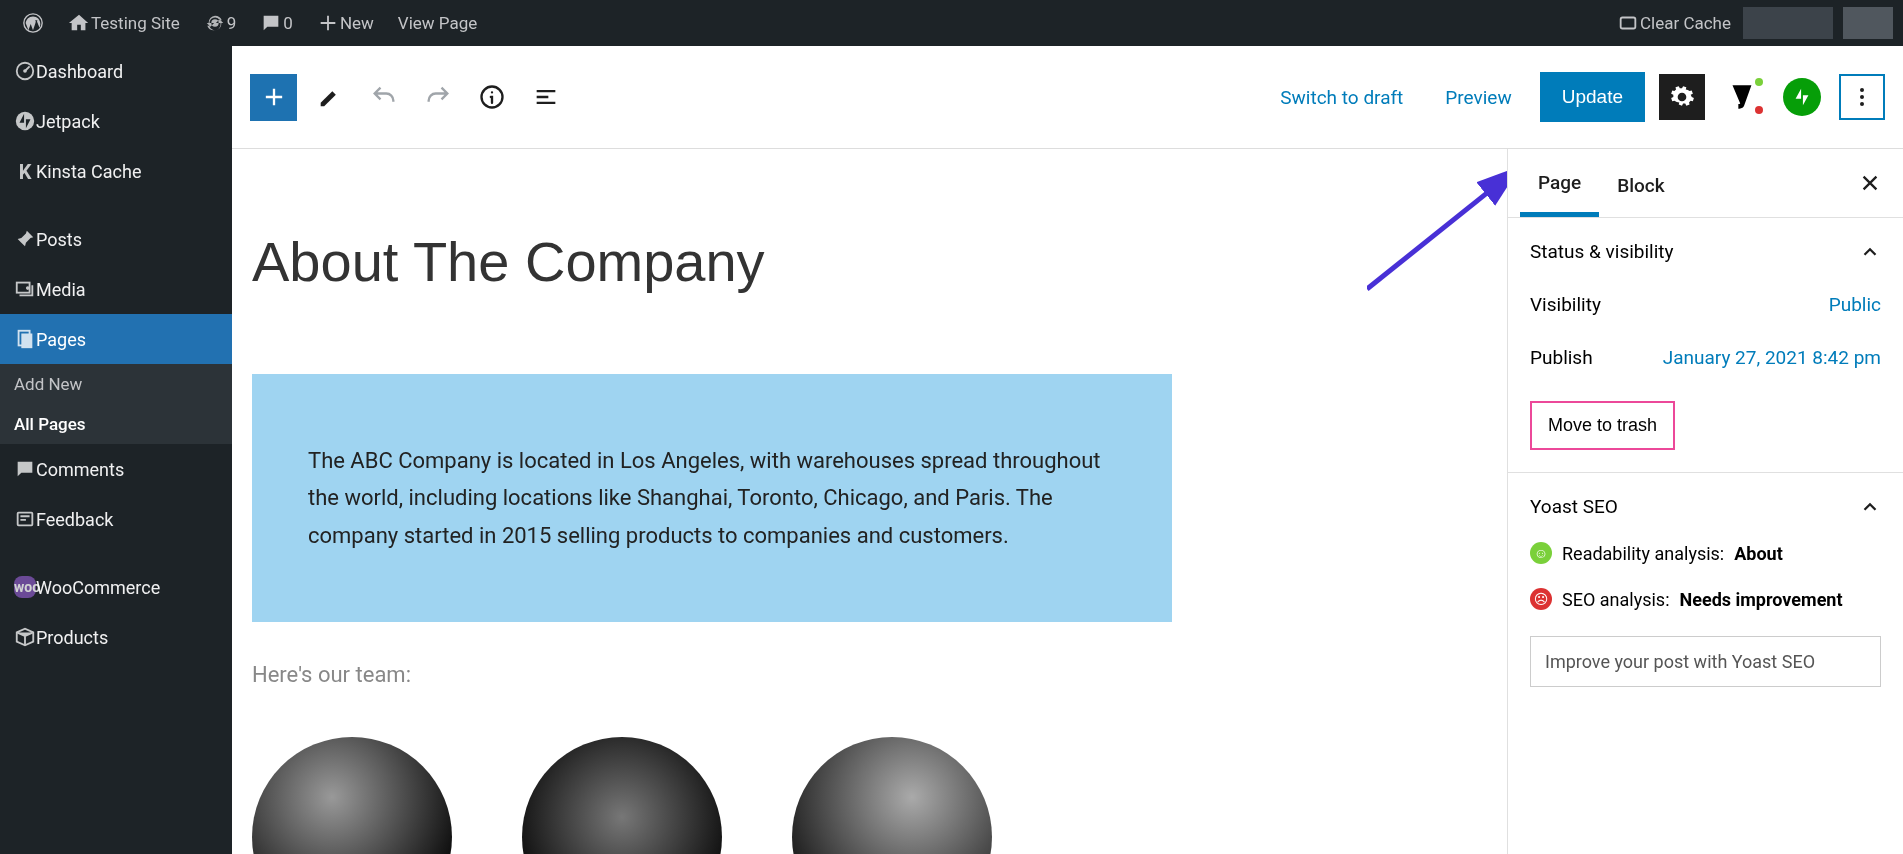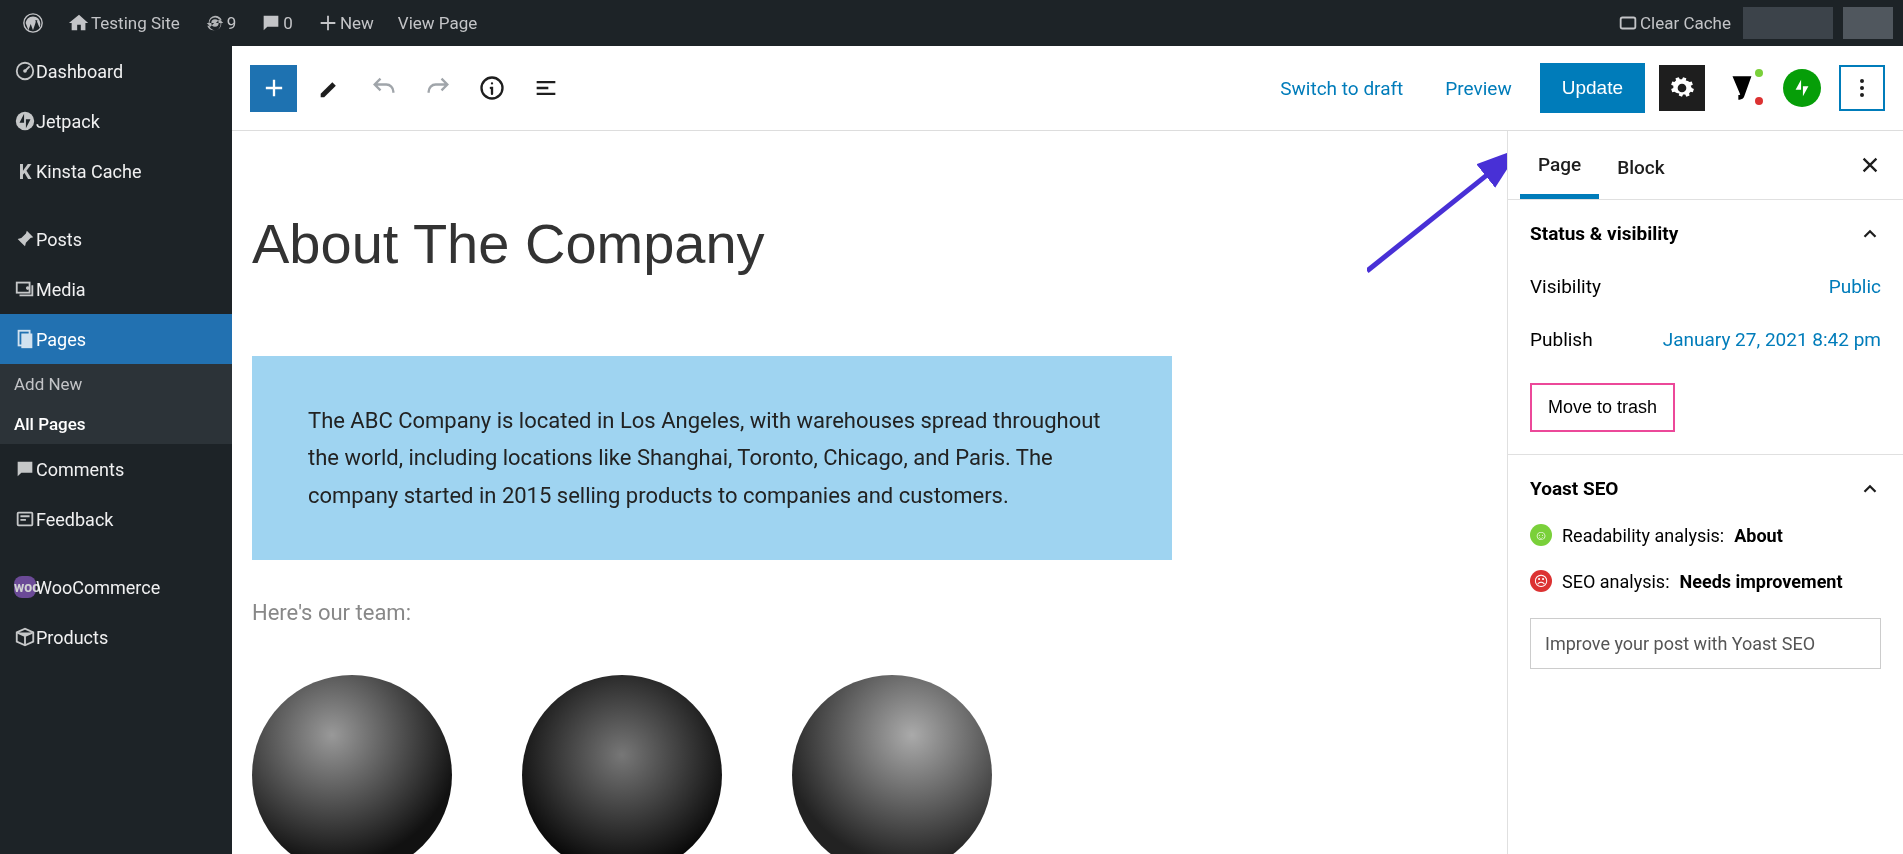--- a/index.html
+++ b/index.html
@@ -19,54 +19,54 @@
     .sidebar-item { display: flex; align-items: center; padding: 14px 14px; cursor: pointer; }
     .sidebar-item.active { background: #2271b1; color: #fff; position: relative; }
     .sidebar-item.active::after { content: ""; position: absolute; right: -10px; top: 50%; transform: translateY(-50%); border: 10px solid transparent; border-right-color: #f0f0f1; }
     .sidebar-subitem { padding: 10px 14px 10px 14px; background: #2c3338; cursor: pointer; font-size: 17px; color: #c3c4c7; }
     .sidebar-subitem.current { color: #fff; font-weight: 500; }
     .sidebar-icon { width: 22px; height: 22px; opacity: 0.8; flex-shrink: 0; }
     .sidebar-sep { height: 18px; }
 
     .content { flex: 1; display: flex; flex-direction: column; overflow: hidden; background: #fff; }
 
-    .editor-header { height: 85px; display: flex; align-items: center; justify-content: space-between; padding: 0 18px; border-bottom: 1px solid #ddd; }
+    .editor-header { height: 103px; display: flex; align-items: center; justify-content: space-between; padding: 0 18px; border-bottom: 1px solid #ddd; }
     .editor-header-left { display: flex; align-items: center; gap: 12px; }
     .editor-header-right { display: flex; align-items: center; gap: 14px; }
     .btn-add { width: 47px; height: 47px; background: #1e72b1; color: #fff; display: flex; align-items: center; justify-content: center; cursor: pointer; }
     .btn-add svg { width: 28px; height: 28px; }
     .header-tool { width: 42px; height: 42px; display: flex; align-items: center; justify-content: center; cursor: pointer; color: #1e1e1e; }
     .header-tool svg { width: 28px; height: 28px; }
     .header-tool.disabled { color: #a0a5aa; }
     .link-btn { color: #007cba; font-size: 19px; cursor: pointer; padding: 10px 14px; }
     .btn-update { background: #007cba; color: #fff; font-size: 19px; padding: 14px 22px; cursor: pointer; border: none; }
     .icon-btn { width: 46px; height: 46px; display: flex; align-items: center; justify-content: center; cursor: pointer; }
     .icon-btn.black { background: #1e1e1e; }
     .icon-btn.outlined { border: 2px solid #007cba; }
     .jetpack-circle { width: 38px; height: 38px; background: #069e08; border-radius: 50%; display:flex; align-items:center; justify-content:center; }
 
     .editor-body { flex: 1; display: flex; overflow: hidden; }
 
     .canvas { flex: 1; overflow-y: auto; padding: 0 0 0 20px; position: relative; }
     .canvas-inner { max-width: 920px; padding-top: 80px; }
     .page-title { font-size: 56px; font-weight: 300; color: #333; margin-bottom: 80px; font-family: "Segoe UI Light", "Segoe UI", sans-serif; }
-    .highlight-block { background: #9fd4f1; padding: 46px 56px; color: #222; font-size: 22px; line-height: 1.7; }
+    .highlight-block { background: #9fd4f1; padding: 68px 56px; color: #222; font-size: 22px; line-height: 1.7; }
     .team-label { margin-top: 40px; font-size: 22px; color: #888; }
     .team-row { display: flex; gap: 70px; margin-top: 50px; }
     .team-circle { width: 200px; height: 200px; border-radius: 50%; background: linear-gradient(135deg, #222 0%, #555 50%, #888 100%); overflow:hidden; }
 
     .arrow-annotation { position: absolute; pointer-events: none; }
 
     .settings-panel { width: 396px; border-left: 1px solid #e0e0e0; display: flex; flex-direction: column; overflow-y: auto; }
     .panel-tabs { display: flex; align-items: center; border-bottom: 1px solid #e0e0e0; padding: 0 12px; }
     .panel-tab { padding: 22px 18px 18px; font-size: 19px; color: #1e1e1e; cursor: pointer; font-weight: 500; }
     .panel-tab.active { border-bottom: 5px solid #007cba; }
     .tab-close { margin-left: auto; width: 42px; cursor: pointer; display:flex; align-items:center; justify-content:center; font-size: 24px; }
     .panel-section { border-bottom: 1px solid #e0e0e0; padding: 22px 22px; }
-    .panel-section-head { display: flex; justify-content: space-between; align-items: center; font-size: 19px; font-weight: 700; cursor: pointer; }
+    .panel-section-head { display: flex; justify-content: space-between; align-items: center; font-size: 19px; font-weight: 400; cursor: pointer; }
     .panel-row { display: flex; justify-content: space-between; font-size: 19px; padding-top: 30px; }
     .panel-row .val { color: #007cba; cursor: pointer; }
     .btn-trash { border: 2px solid #ec4899; color: #000000; padding: 12px 16px; font-size: 18px; margin-top: 32px; cursor: pointer; background:#fff; }
     .seo-row { display: flex; align-items: center; gap: 10px; font-size: 18px; padding-top: 24px; }
     .seo-dot { width: 22px; height: 22px; border-radius: 50%; display:flex; align-items:center; justify-content:center; color:#fff; font-size: 14px; }
     .seo-dot.good { background: #7ad03a; }
     .seo-dot.bad { background: #dc3232; }
     .seo-improve { border: 1px solid #ccc; padding: 14px; margin-top: 26px; font-size: 18px; color: #555; cursor:pointer; }
   </style>
 </head>

